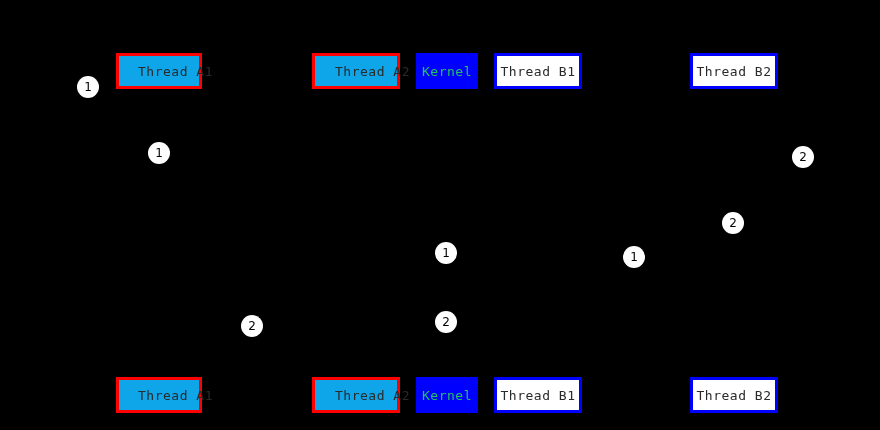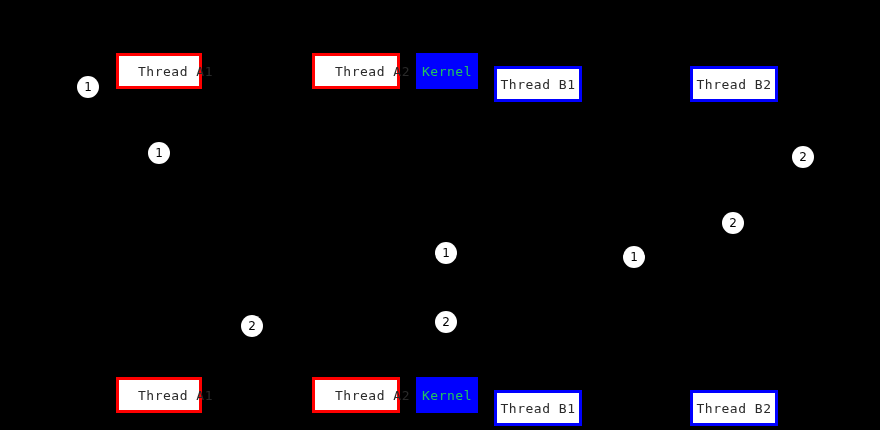--- a/index.html
+++ b/index.html
@@ -37,30 +37,29 @@
     box-sizing: border-box;
     display: flex;
     align-items: center;
     justify-content: center;
     font-size: 13px;
     letter-spacing: 0.5px;
     white-space: nowrap;
     line-height: 1;
   }
   .participant.red {
-    background: #ffffff;
+    background: #0ea5e9;
     border: 3px solid #FF0000;
     color: #2A2A2A;
     padding-left: 33px;
   }
   .participant.blue {
     background: #FFFFFF;
     border: 3px solid #0000FF;
     color: #2A2A2A;
-    margin-top: 13px;
   }
   .participant.bluefill {
     background: #0000FF;
     border: 0 solid #0000FF;
     color: #22c55e;
   }
 
   
   .bullet {
     position: absolute;

